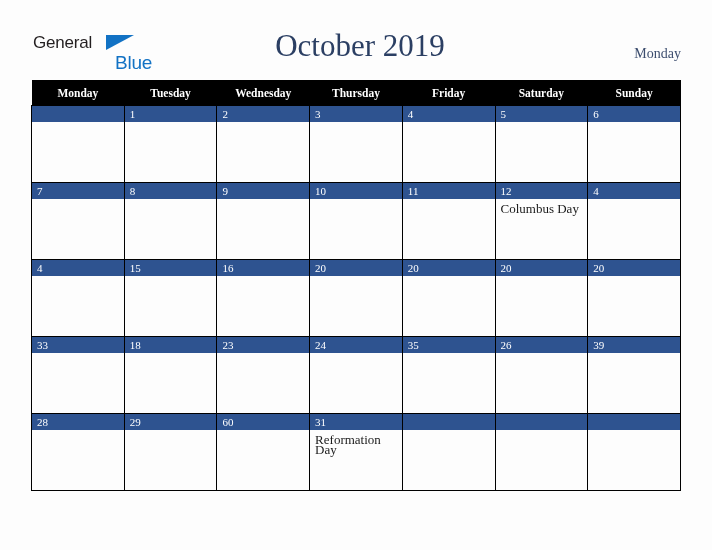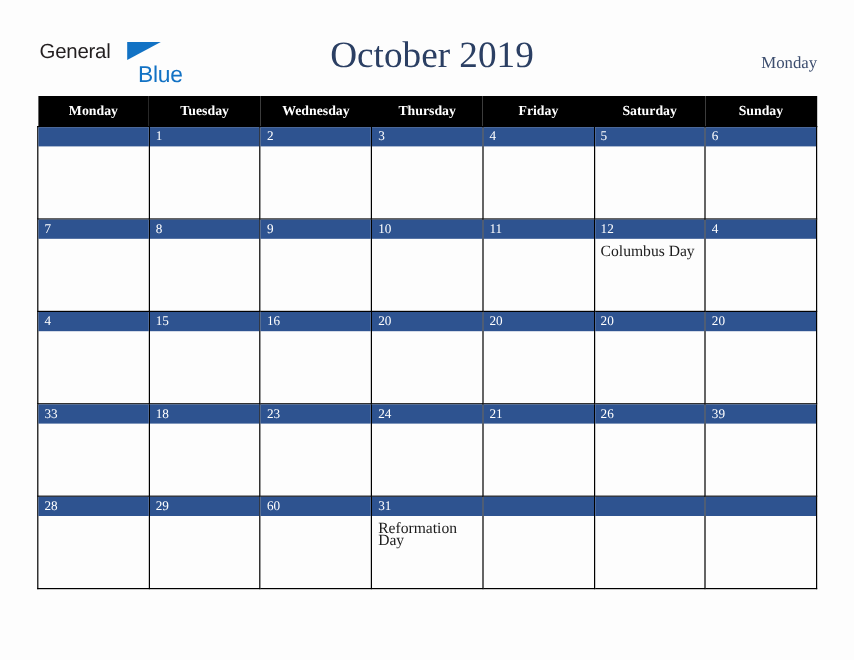--- a/index.html
+++ b/index.html
@@ -303,21 +303,21 @@
               <div class="daynum-band">23</div>
             </div>
           </td>
           <td>
             <div class="cell">
               <div class="daynum-band">24</div>
             </div>
           </td>
           <td>
             <div class="cell">
-              <div class="daynum-band">21</div>
+              <div class="daynum-band">35</div>
             </div>
           </td>
           <td>
             <div class="cell">
               <div class="daynum-band">26</div>
             </div>
           </td>
           <td>
             <div class="cell">
               <div class="daynum-band">39</div>

